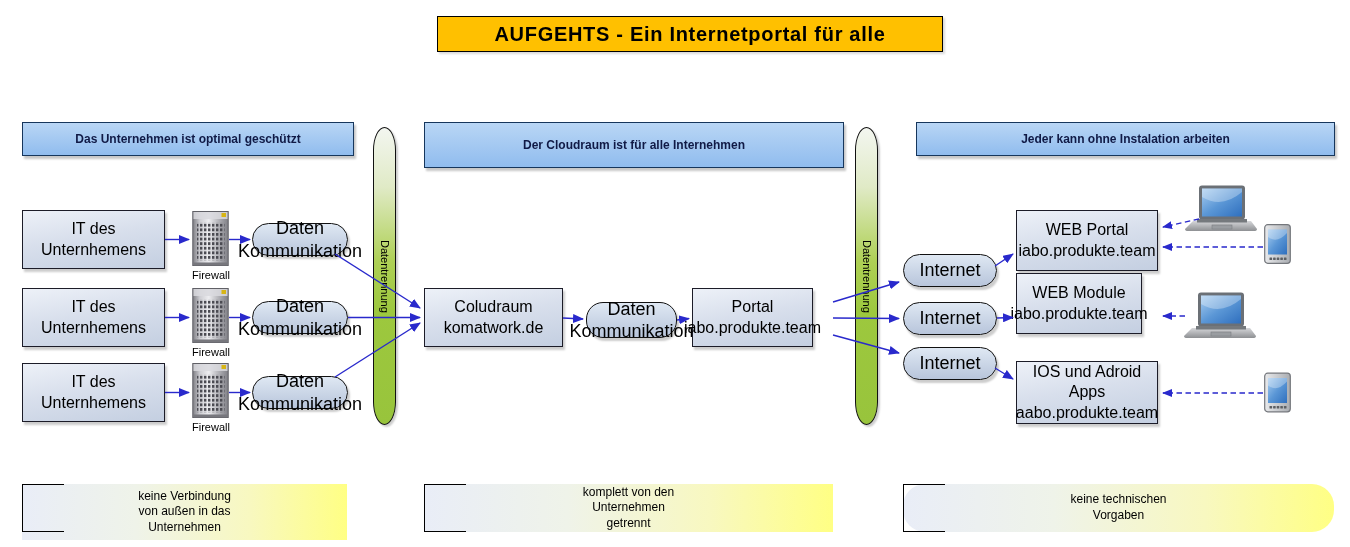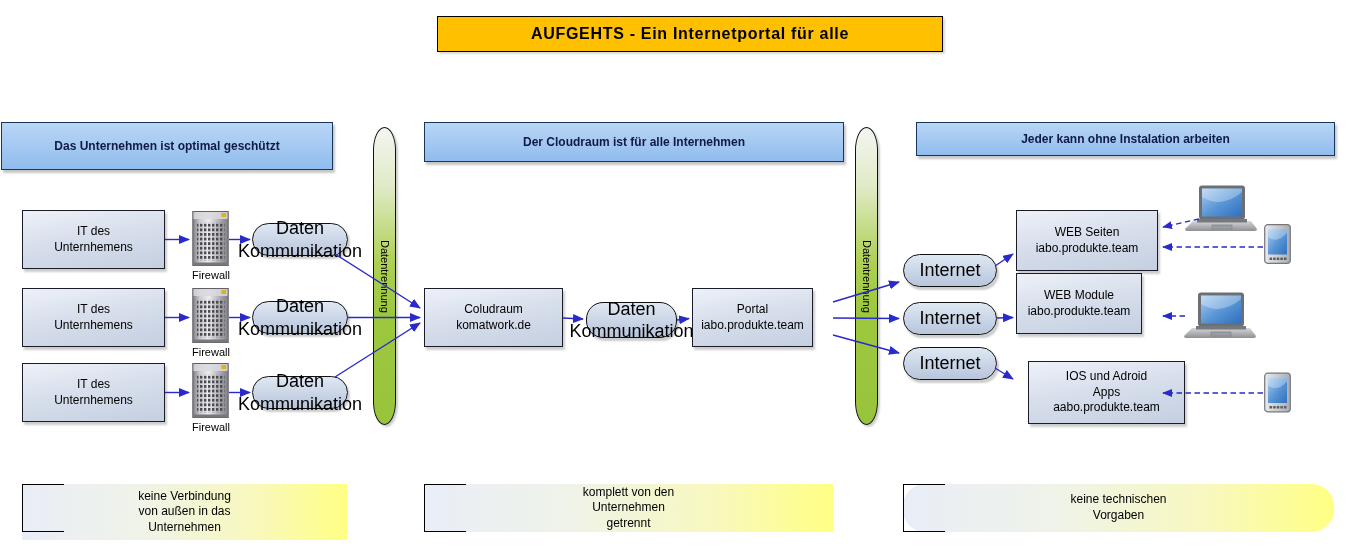--- a/index.html
+++ b/index.html
@@ -1,26 +1,26 @@
 <!DOCTYPE html>
 <html style="--title_bg: #FFC000; --header_top: #b9d6f5; --header_bottom: #90bcee; --green: #9dc83e; --arrow: #2929cc;"><head>
 <meta charset="utf-8">
 <style>
   html,body { margin:0; padding:0; background:#ffffff; }
   #canvas { position:relative; width:1350px; height:547px; background:#fff; overflow:hidden;
             font-family:"Liberation Sans", sans-serif; color:#000; }
   .abs { position:absolute; box-sizing:border-box; }
   .txtc { display:flex; align-items:center; justify-content:center; text-align:center; white-space:pre-line; }
-  .title { background:var(--title_bg); border:1.6px solid #000; font-weight:bold; font-size:16px; letter-spacing:0.7px;
+  .title { background:var(--title_bg); border:1.6px solid #000; font-weight:bold; font-size:20px; letter-spacing:0.7px;
            box-shadow:2px 2px 2px rgba(0,0,0,.15); }
   .header { background:linear-gradient(180deg, var(--header_top) 0%, var(--header_bottom) 100%);
             border:1.3px solid #16365c; font-weight:bold; font-size:12px; color:#101a46;
             box-shadow:2px 3px 2px rgba(0,0,0,.22); }
   .node { background:linear-gradient(170deg, #edf1f8 0%, #d8dfec 45%, #c4cfe1 100%);
-          border:1.3px solid #1c1c28; font-size:12px; line-height:1.28;
+          border:1.3px solid #1c1c28; font-size:16px; line-height:1.28;
           box-shadow:2px 3px 2px rgba(0,0,0,.2); }
   .pill { background:linear-gradient(180deg, #dfe8f3 0%, #cdd8e8 45%, #b8c5db 100%);
           border:1.3px solid #111; border-radius:17px; font-size:18px; line-height:1.25;
           box-shadow:2px 3px 2px rgba(0,0,0,.2); }
   .vpill { background:linear-gradient(180deg, #f3f6f0 0%, #e0eac6 20%, #aed055 45%, var(--green) 62%, #98c43c 100%);
            border:1.3px solid #111; border-radius:12px / 24px;
            box-shadow:2px 2px 2px rgba(0,0,0,.2);
            display:flex; align-items:center; justify-content:center; }
   .vpill span { writing-mode:vertical-rl; font-size:11px; }
   .note { background:linear-gradient(90deg, #e9edf7 0%, #eff3e9 35%, #f8f8c0 70%, #ffff84 100%);
@@ -30,22 +30,22 @@
   svg.overlay { position:absolute; left:0; top:0; z-index:30; pointer-events:none; }
   .icon { z-index:5; }
 </style>
 </head>
 <body>
 
 <div id="canvas">
 
   <div class="abs txtc title" style="left:437px; top:16px; width:506px; height:36px;">AUFGEHTS - Ein Internetportal für alle</div>
 
-  <div class="abs txtc header" style="left:1px; top:122px; width:332px; height:48px;">Das Unternehmen ist optimal geschützt</div>
-  <div class="abs txtc header" style="left:424px; top:122px; width:420px; height:40px;">Der Cloudraum ist für alle Internehmen</div>
+  <div class="abs txtc header" style="left:22px; top:122px; width:332px; height:34px;">Das Unternehmen ist optimal geschützt</div>
+  <div class="abs txtc header" style="left:424px; top:122px; width:420px; height:46px;">Der Cloudraum ist für alle Internehmen</div>
   <div class="abs txtc header" style="left:916px; top:122px; width:419px; height:34px;">Jeder kann ohne Instalation arbeiten</div>
 
   <div class="abs vpill" style="left:373px; top:127px; width:23px; height:298px;">
     <span>Datentrennung</span>
   </div>
   <div class="abs vpill" style="left:855px; top:127px; width:23px; height:298px;">
     <span>Datentrennung</span>
   </div>
 
   <div class="abs txtc node" style="left:22px; top:210px; width:143px; height:59px;">IT des
@@ -104,25 +104,25 @@
 komatwork.de</div>
   <div class="abs txtc pill" style="left:586px; top:302px; width:91px; height:36px;">Daten
 Kommunikation</div>
   <div class="abs txtc node" style="left:692px; top:288px; width:121px; height:59px;">Portal
 iabo.produkte.team</div>
 
   <div class="abs txtc pill" style="left:903px; top:254px; width:94px; height:33px;">Internet</div>
   <div class="abs txtc pill" style="left:903px; top:302px; width:94px; height:33px;">Internet</div>
   <div class="abs txtc pill" style="left:903px; top:347px; width:94px; height:33px;">Internet</div>
 
-  <div class="abs txtc node" style="left:1016px; top:210px; width:142px; height:61px;">WEB Seiten
+  <div class="abs txtc node" style="left:1016px; top:210px; width:142px; height:61px;">WEB Portal
 iabo.produkte.team</div>
   <div class="abs txtc node" style="left:1016px; top:273px; width:126px; height:61px;">WEB Module
 iabo.produkte.team</div>
-  <div class="abs txtc node" style="left:1016px; top:361px; width:157px; height:63px;margin-left:12px;">IOS und Adroid
+  <div class="abs txtc node" style="left:1016px; top:361px; width:142px; height:63px;">IOS und Adroid
 Apps
 aabo.produkte.team</div>
 
   <div class="abs icon" style="left:1185px; top:185px; width:72px; height:49px;">
     <svg width="72" height="49" viewBox="0 0 72 49">
       <defs>
         <linearGradient id="scr" x1="0" y1="0" x2="1" y2="1">
           <stop offset="0" stop-color="#a8cdf0"></stop>
             <stop offset="0.5" stop-color="#5b97d6"></stop>
           <stop offset="1" stop-color="#2f6fbe"></stop>

